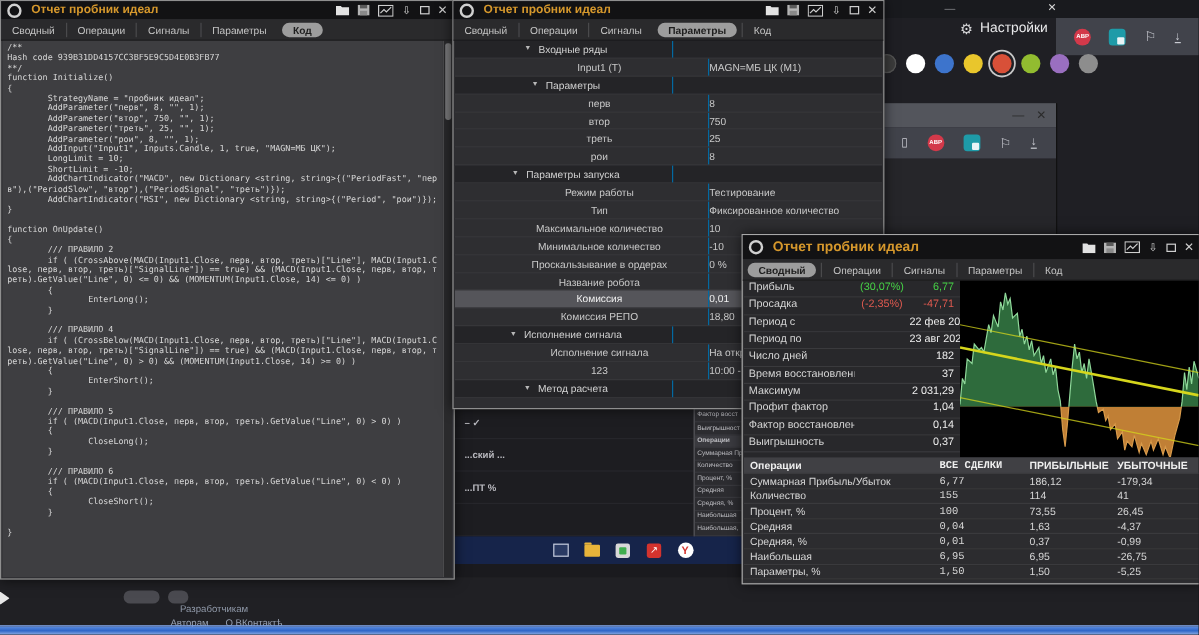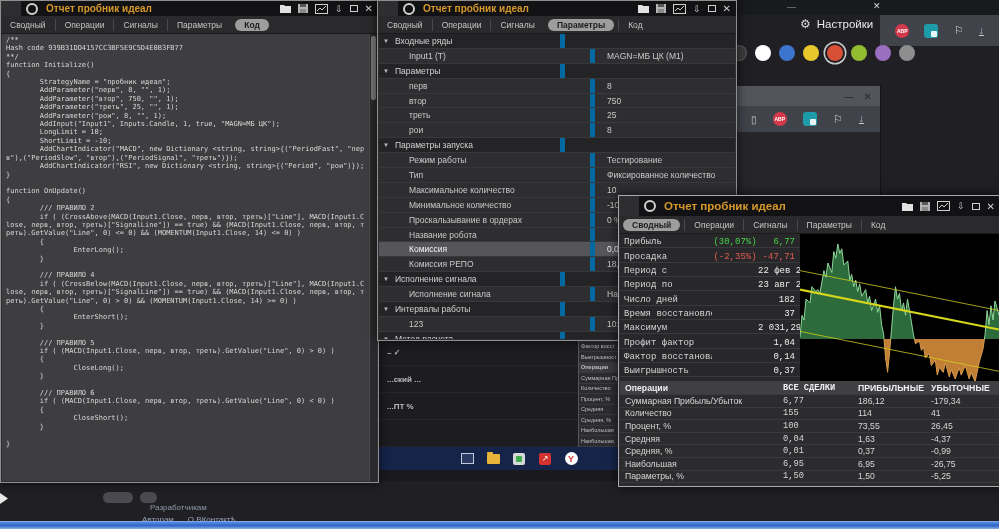--- a/index.html
+++ b/index.html
@@ -2,21 +2,21 @@
 <html><head>
 <meta charset="utf-8">
 <style>
   html,body{margin:0;padding:0;background:#101013;}
   #screen{position:relative;width:999px;height:529px;overflow:hidden;background:#1a1a1e;
           font-family:"Liberation Sans",sans-serif;-webkit-font-smoothing:antialiased;}
   .abs{position:absolute;}
 
   
   .rwin{position:absolute;background:#2e2e31;border:1px solid #8f8f8f;box-shadow:0 0 10px rgba(0,0,0,.65);}
-  .titlebar{display:flex;align-items:center;background:#121214;color:#d6982c;font-weight:bold;margin-left:20px;}
+  .titlebar{display:flex;align-items:center;background:#121214;color:#d6982c;font-weight:bold;}
   .tb-ring{width:8px;height:8px;border:2px solid #d0d0d0;border-radius:50%;margin:0 8px 0 5px;flex:none;}
   .tb-title{white-space:nowrap;overflow:hidden;}
   .tb-icons{margin-left:auto;display:flex;align-items:center;gap:7px;padding-right:5px;}
   .tb-icons span{display:inline-flex;align-items:center;justify-content:center;color:#cfcfcf;font-weight:normal;}
   .tabbar{display:flex;align-items:center;background:#2a2a2c;border-bottom:1px solid #1b1b1d;color:#c4c4c4;}
   .tab{padding:1px 9px;margin:1px 0;white-space:nowrap;border-left:1px solid #4a4a4c;cursor:default;}
   .tab:first-child{border-left:none;}
   .tab.active{background:#9d9d9d;color:#1e1e1e;border-radius:8px;border-left:none;margin:0 4px;font-weight:bold;}
 
   
@@ -28,36 +28,36 @@
                  font-size:7px;line-height:8.4px;color:#d8d8d8;white-space:pre-wrap;word-break:break-all;}
   .vscroll{position:absolute;right:0;top:0;bottom:0;width:7px;background:#2a2a2c;border-left:1px solid #4a4a4c;}
   .vthumb{position:absolute;left:1px;right:1px;top:2px;height:64px;background:#7a7a7c;border-radius:2px;}
 
   
   #win-mid{left:377px;top:0;width:358px;height:339px;}
   #win-mid .titlebar{height:15px;font-size:10px;}
   #win-mid .tabbar{height:17px;font-size:8.5px;}
   .params{position:absolute;left:1px;right:1px;top:33px;bottom:1px;overflow:hidden;font-size:8.5px;}
   .prow{display:flex;height:13.9px;align-items:center;border-bottom:1px solid #39393c;color:#c9c9c9;}
-  .prow .pl{width:181px;flex:none;display:flex;align-items:center;overflow:hidden;white-space:nowrap;}
-  .prow .pv{flex:1;border-left:5px solid #0369a1;padding-left:12px;overflow:hidden;white-space:nowrap;align-self:stretch;display:flex;align-items:center;}
+  .prow .pl{width:181px;flex:none;display:flex;align-items:center;overflow:hidden;white-space:nowrap;justify-content:center;}
+  .prow .pv{flex:1;border-left:1px solid #0369a1;padding-left:0;overflow:hidden;white-space:nowrap;align-self:stretch;display:flex;align-items:center;}
   .prow.section{background:#242427;color:#d2d2d2;}
   .prow.item{background:#2e2e31;}
   .prow.item .pl{padding-left:30px;}
   .prow.section .pl{padding-left:4px;width:177px;}
   .prow.hl{background:#55555a;color:#f2f2f2;}
   .tri{color:#b8b8b8;font-size:6px;margin-right:6px;}
 
   
   #win-right{left:618px;top:195px;width:381px;height:290px;border-color:#a8a8a8;}
   #win-right .titlebar{height:20px;font-size:11.5px;}
   #win-right .tabbar{height:17px;font-size:8.5px;}
   .rw-body{position:absolute;left:1px;right:1px;top:38px;bottom:1px;background:#27272a;}
   .stats{position:absolute;left:0;top:0;width:180px;height:147px;font-size:9px;}
-  .srow{display:flex;align-items:flex-end;height:13.35px;border-bottom:1px solid #3a3a3d;color:#d4d4d4;background:#28282b;font-family:Liberation Mono, monospace;}
+  .srow{display:flex;align-items:flex-start;height:13.35px;border-bottom:1px solid #3a3a3d;color:#d4d4d4;background:#28282b;}
   .srow .sl{flex:none;width:88px;padding-left:4px;white-space:nowrap;overflow:hidden;}
   .srow .sp{flex:none;width:46px;text-align:center;white-space:nowrap;}
   .srow .sv{flex:1;text-align:right;padding-right:5px;color:#ededed;white-space:nowrap;}
   .pos{color:#46d246!important;}
   .neg{color:#e05a50!important;}
   .chart-box{position:absolute;left:180px;top:0;width:199px;height:147px;background:#000;}
   .ops{position:absolute;left:0;top:147px;right:0;bottom:0;font-size:8.7px;overflow:hidden;}
   .orow{display:flex;align-items:center;height:11.6px;background:#2c2c2f;border-bottom:1px solid #3a3a3d;color:#d6d6d6;}
   .orow.head{height:13px;background:#404044;color:#efefef;font-weight:bold;}
   .orow .c0{flex:none;width:158px;padding-left:5px;white-space:nowrap;overflow:hidden;}
@@ -424,24 +424,20 @@
           <span class="pv">18,80</span>
         </div>
         <div class="prow section">
           <span class="pl"><span class="tri">▼</span>Исполнение сигнала</span>
           <span class="pv"></span>
         </div>
         <div class="prow item">
           <span class="pl">Исполнение сигнала</span>
           <span class="pv">На открытии</span>
         </div>
-        <div class="prow section">
-          <span class="pl"><span class="tri">▼</span>Интервалы работы</span>
-          <span class="pv"></span>
-        </div>
         <div class="prow item">
           <span class="pl">123</span>
           <span class="pv">10:00 - 20:00 Все</span>
         </div>
         <div class="prow section">
           <span class="pl"><span class="tri">▼</span>Метод расчета</span>
           <span class="pv"></span>
         </div>
       </div>
   </div>

